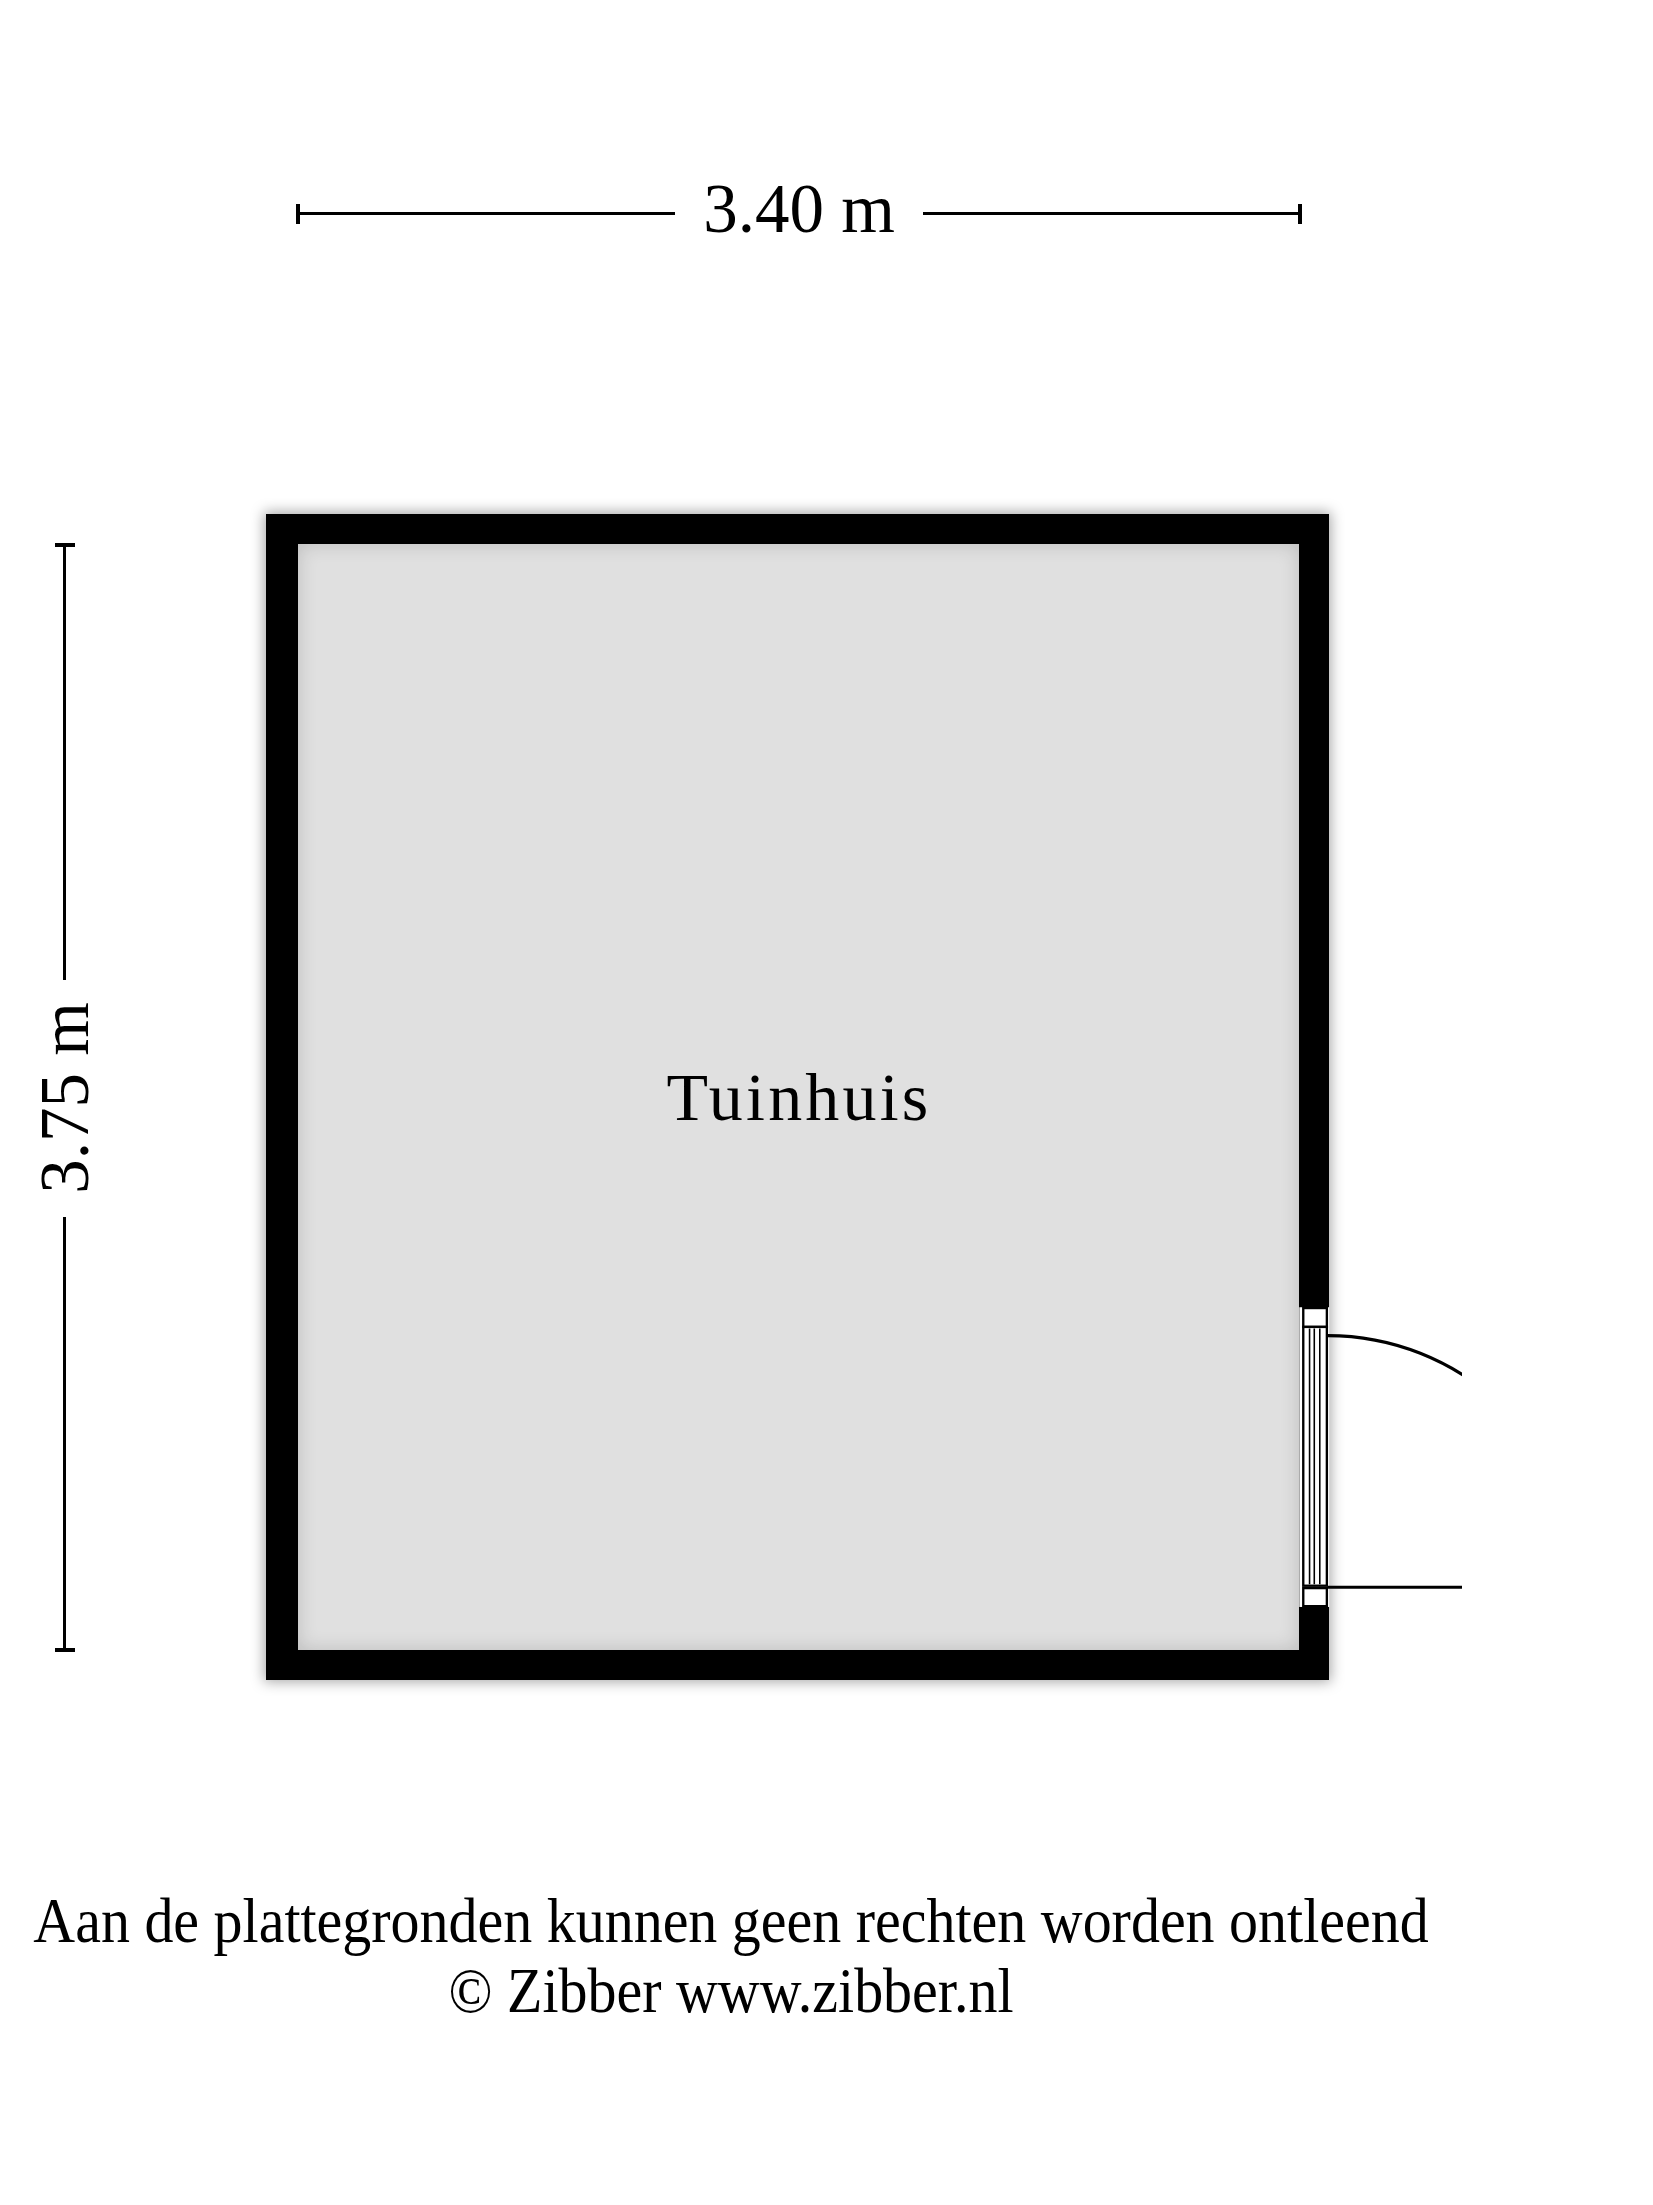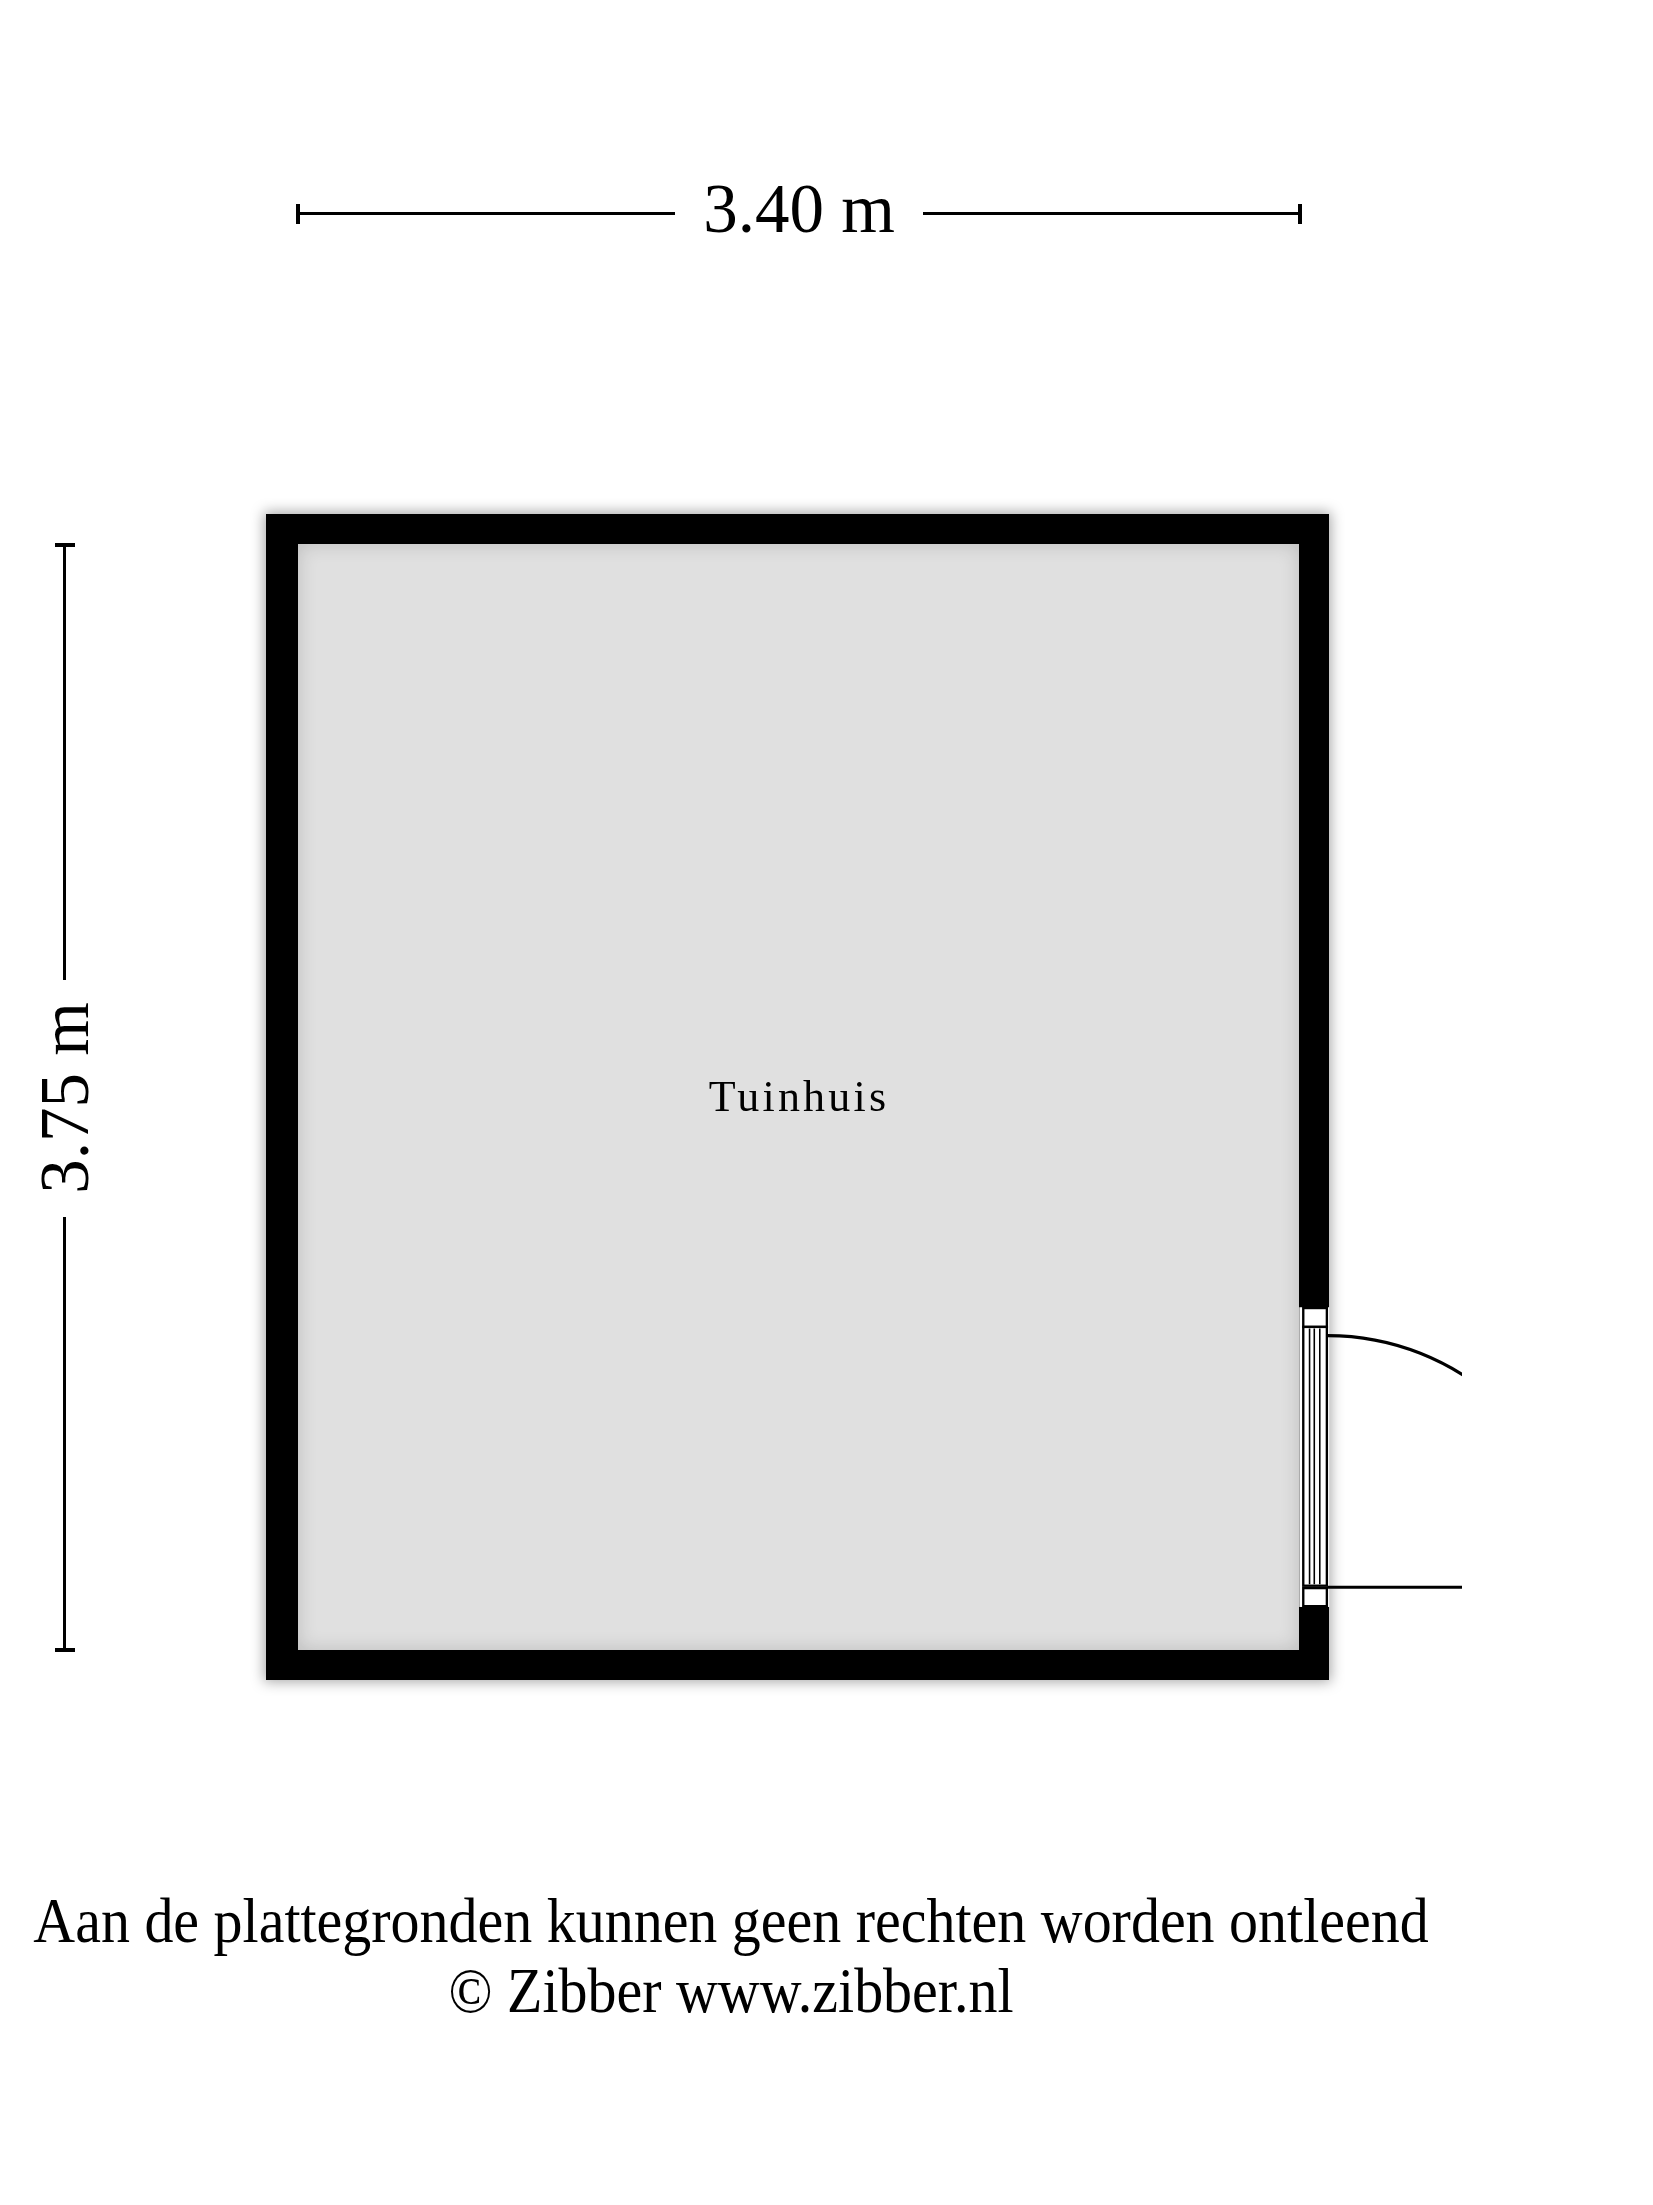--- a/index.html
+++ b/index.html
@@ -39,21 +39,21 @@
   .floor{
     position:absolute;
     left:31.5px;top:30px;right:30px;bottom:30px;
     background:var(--floor-color);
     box-shadow:inset 0 0 19px rgba(0,0,0,0.16);
   }
   .room-label{
     position:absolute;
     left:799px;top:1097px;
     transform:translate(-50%,-50%);
-    font-size:44px;
+    font-size:68px;
     letter-spacing:3.2px;
     line-height:1;
     white-space:nowrap;
     color:var(--ink);
   }
   
   .door-svg{position:absolute;left:1260px;top:1292px;width:354px;height:331px;}
   
   .footer-line{
     position:absolute;

